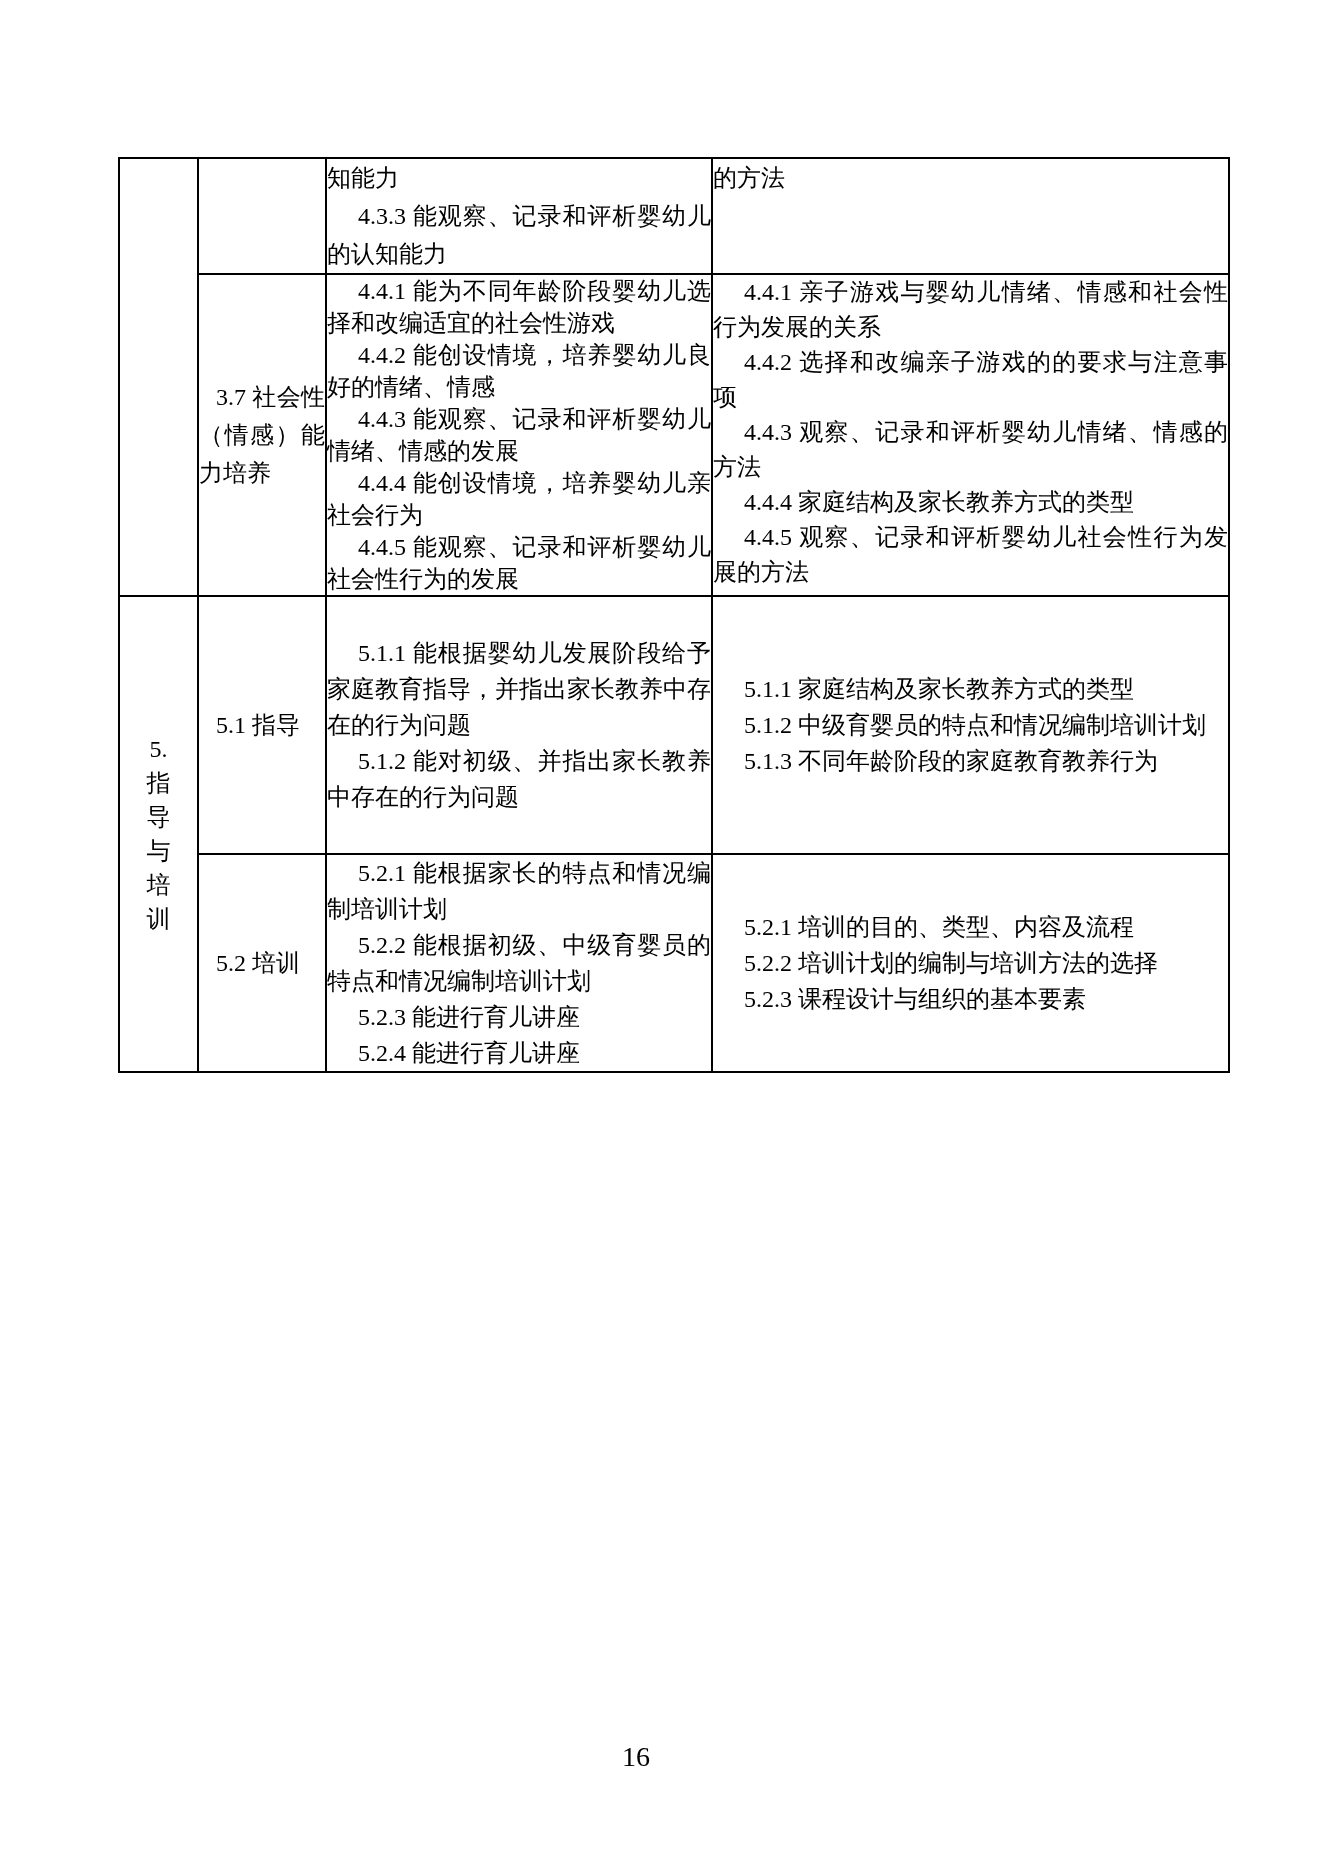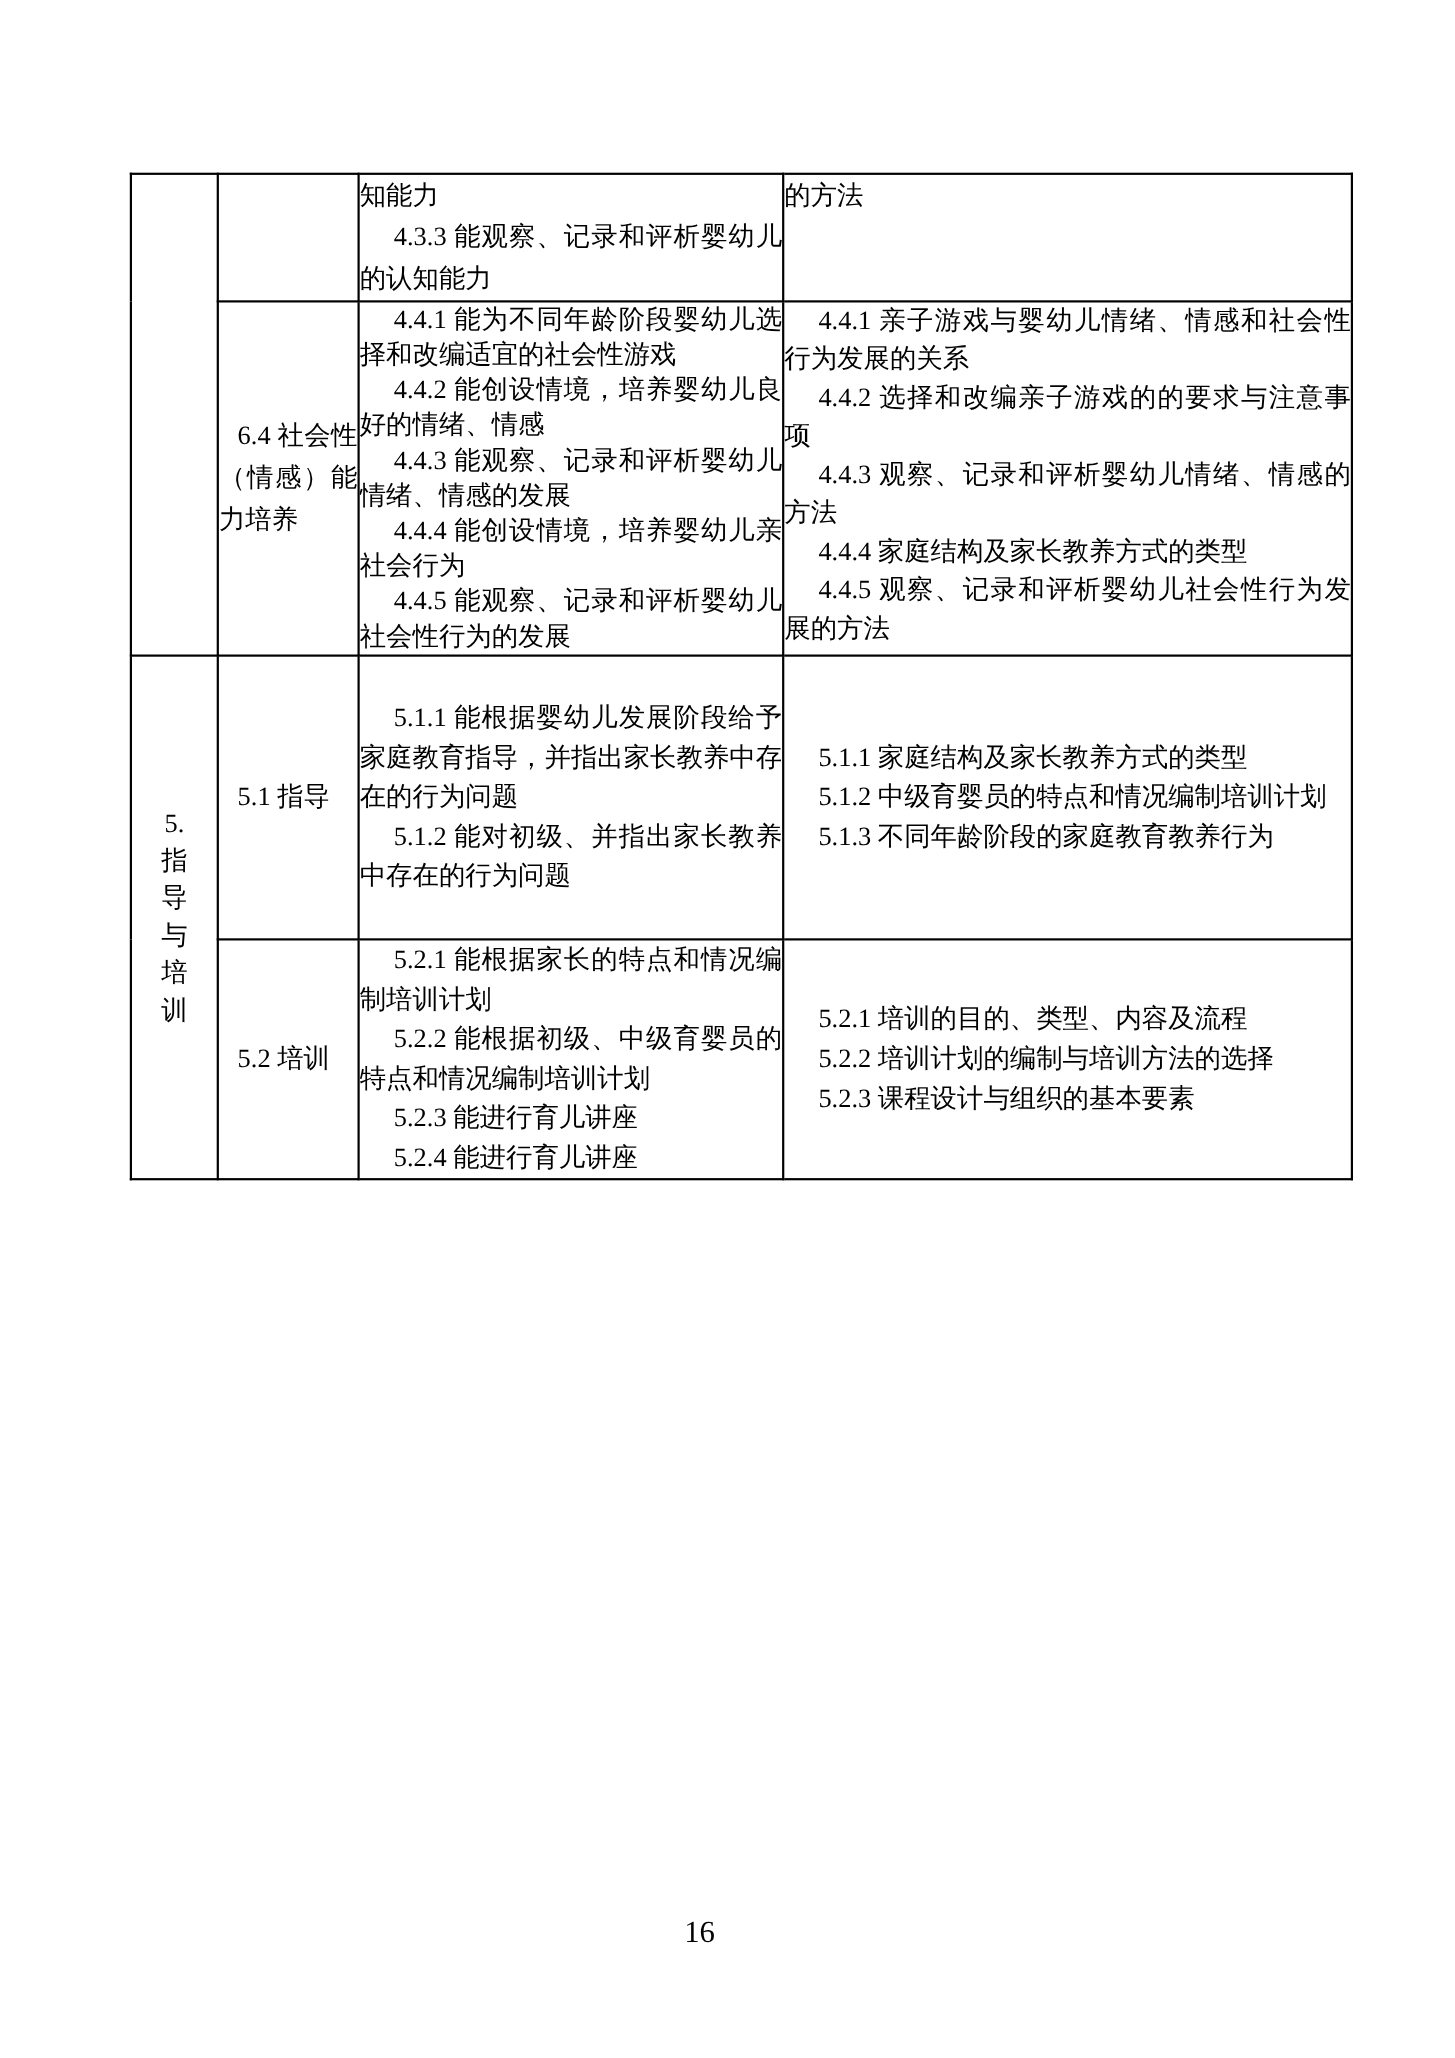--- a/index.html
+++ b/index.html
@@ -68,21 +68,21 @@
         <p class="cont">知能力</p>
         <p class="num">4.3.3 能观察、记录和评析婴幼儿的认知能力</p>
       </td>
       <td class="knowledge">
         <p class="cont">的方法</p>
       </td>
     </tr>
 
     <tr class="rB">
       <td class="work">
-        <p>6.4 社会性（情感）能力培养</p>
+        <p>3.7 社会性（情感）能力培养</p>
       </td>
       <td class="skills">
         <p class="num">4.4.1 能为不同年龄阶段婴幼儿选择和改编适宜的社会性游戏</p>
         <p class="num">4.4.2 能创设情境，培养婴幼儿良好的情绪、情感</p>
         <p class="num">4.4.3 能观察、记录和评析婴幼儿情绪、情感的发展</p>
         <p class="num">4.4.4 能创设情境，培养婴幼儿亲社会行为</p>
         <p class="num">4.4.5 能观察、记录和评析婴幼儿社会性行为的发展</p>
       </td>
       <td class="knowledge">
         <p class="num">4.4.1 亲子游戏与婴幼儿情绪、情感和社会性行为发展的关系</p>

